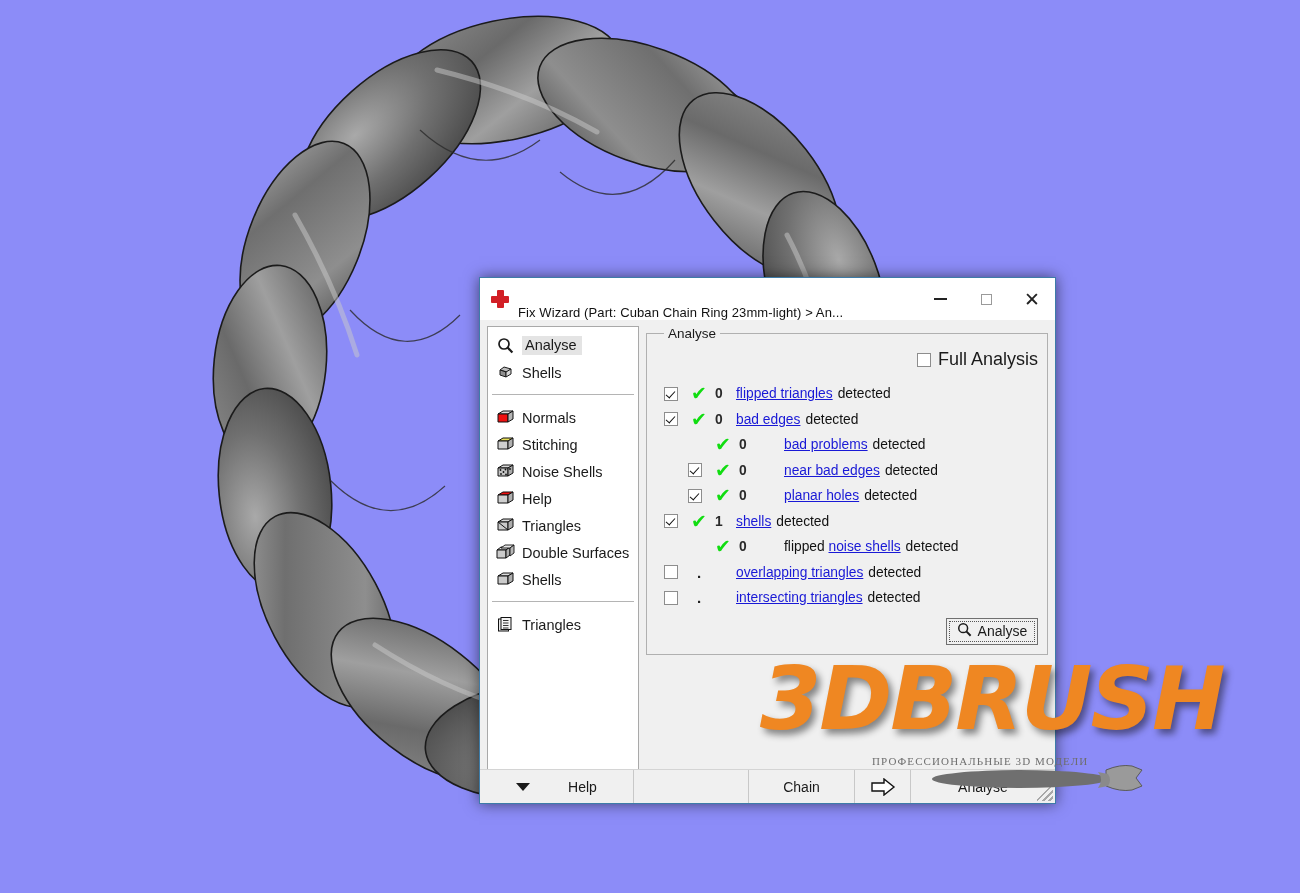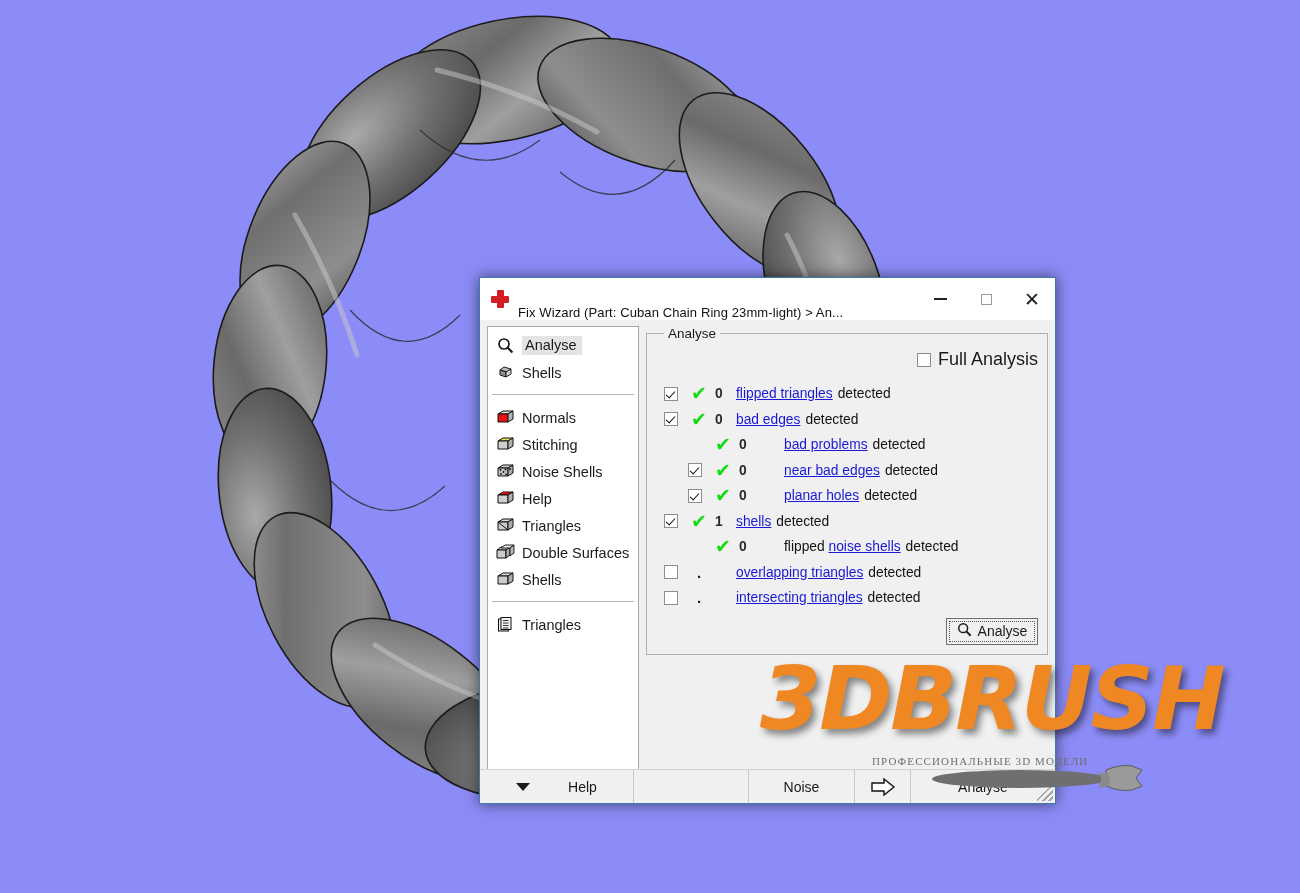--- a/index.html
+++ b/index.html
@@ -649,21 +649,21 @@
     </div>
   </div>
 
   <div id="bottombar">
     <div class="bb-cell" id="bb-help">
       <span class="caret-down"></span>
       <span>Help</span>
     </div>
     <div class="bb-cell" id="bb-gap"></div>
     <div class="bb-cell" id="bb-exit">
-      <span>Noise</span>
+      <span>Chain</span>
     </div>
     <div class="bb-cell" id="bb-arrow">
       <svg width="26" height="18" viewBox="0 0 26 18">
         <path d="M2 5 h12 V1 l10 8 -10 8 v-4 H2 z" fill="#fff" stroke="#111" stroke-width="1.4"></path>
       </svg>
     </div>
     <div class="bb-cell" id="bb-analyse">
       <span>Analyse</span>
       <span class="grip"></span>
     </div>

